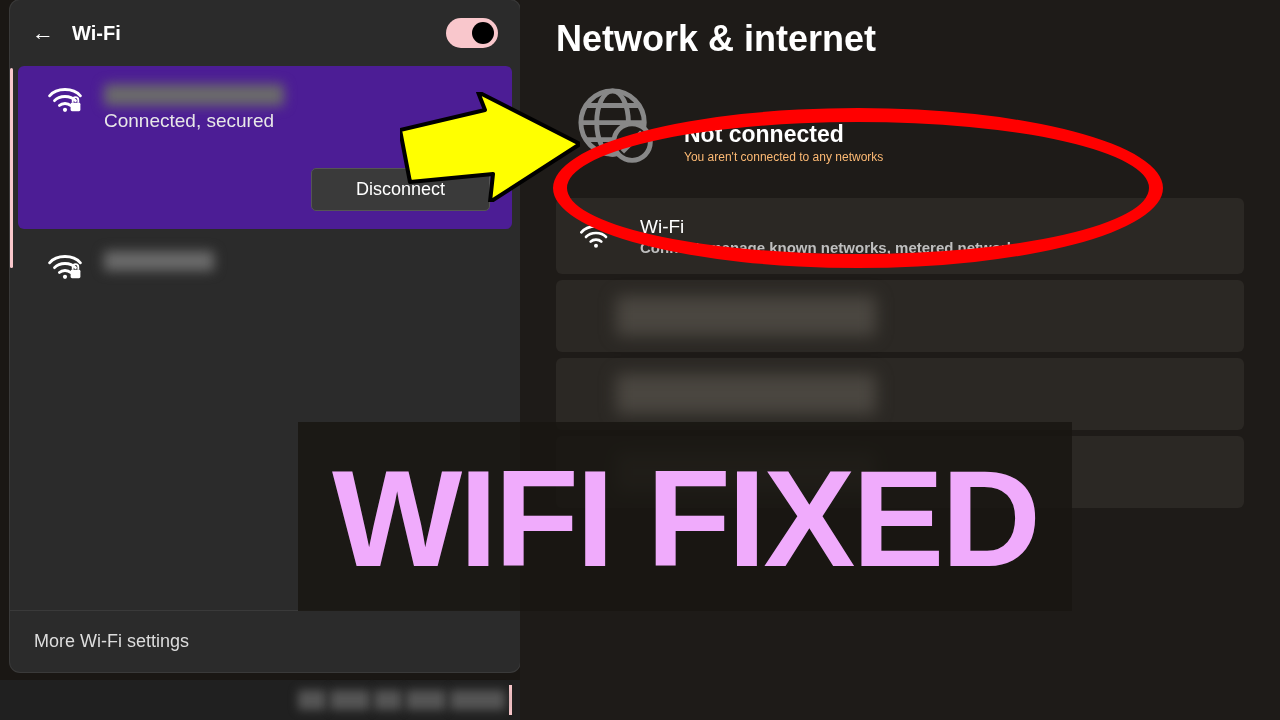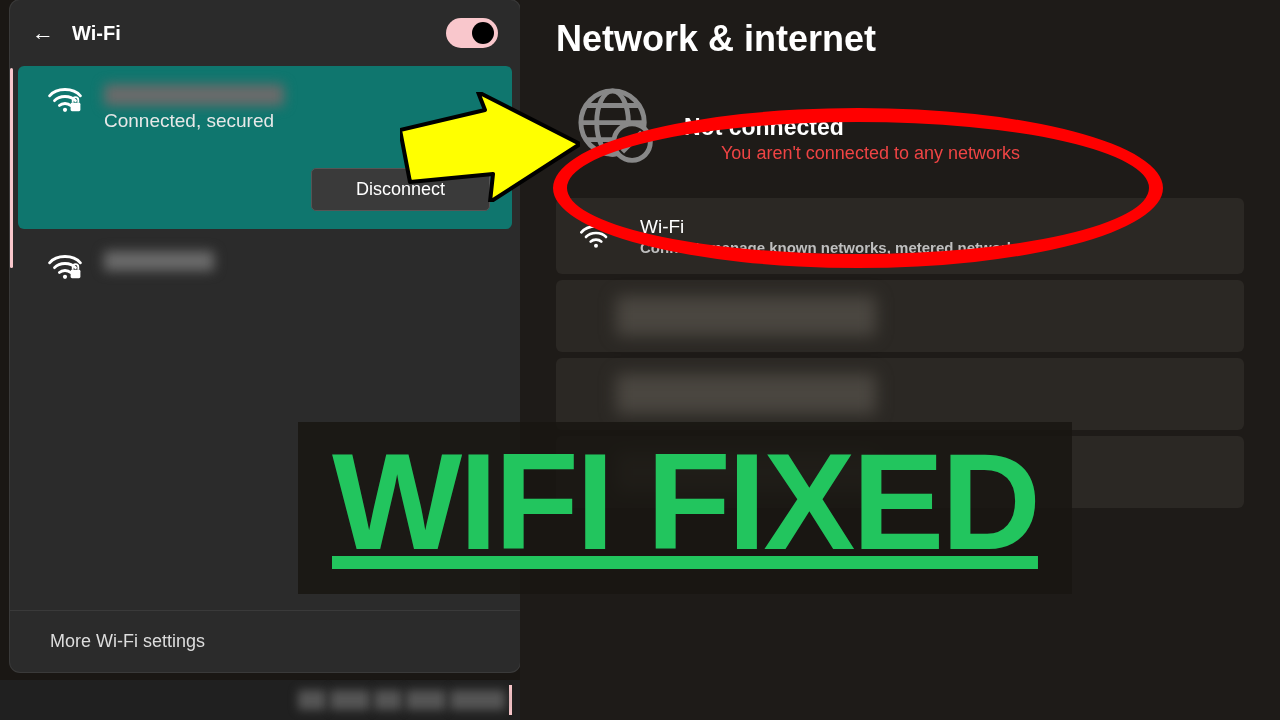--- a/index.html
+++ b/index.html
@@ -21,38 +21,38 @@
   .toggle::after {
     content: ""; position: absolute; width: 22px; height: 22px; background: #000;
     border-radius: 50%; top: 4px; right: 4px;
   }
   .pink-bar { position: absolute; left: 0; top: 68px; width: 3px; height: 200px; background: #f9c7cc; border-radius: 2px; }
 
   .net-item {
     display: flex; align-items: flex-start; gap: 22px; padding: 18px 22px 18px 30px;
     margin: 4px 8px; border-radius: 6px;
   }
-  .net-item.active { background: #0f766e; flex-wrap: wrap; }
+  .net-item.active { background: #4c1d95; flex-wrap: wrap; }
   .wifi-icon { width: 34px; height: 28px; flex-shrink: 0; margin-top: 2px; position: relative; }
   .wifi-icon svg { width: 100%; height: 100%; }
   .net-text { flex: 1; min-width: 0; }
   .net-name-blur {
     width: 180px; height: 22px; background: #6a6a6a;
     filter: blur(6px); border-radius: 3px; margin-bottom: 4px;
   }
   .net-name-blur.short { width: 110px; height: 20px; }
   .net-status { font-size: 19px; color: #e8e8e8; }
   .disconnect-row { width: 100%; display: flex; justify-content: flex-end; margin-top: 14px; }
   .disconnect-btn {
     background: #3a3a3a; border: 1px solid #555; color: #fff; font-size: 18px;
     padding: 10px 44px; border-radius: 5px; cursor: pointer;
   }
 
   .more-settings {
-    position: absolute; bottom: 0; left: 0; right: 0; padding: 20px 40px;
+    position: absolute; bottom: 0; left: 0; right: 0; padding: 20px 24px;
     font-size: 18px; color: #ddd; border-top: 1px solid #3a3a3a; cursor: pointer;
   }
 
   
   .taskbar {
     position: absolute; left: 0; bottom: 0; width: 520px; height: 40px;
     background: #202020; display: flex; align-items: center; justify-content: flex-end;
     gap: 4px; padding-right: 8px;
   }
   .task-blur { width: 40px; height: 20px; background: #555; filter: blur(5px); border-radius: 2px; }
@@ -63,21 +63,21 @@
   
   .settings {
     position: absolute; left: 520px; top: 0; right: 0; bottom: 0;
     background: #1e1b18; color: #fff; padding: 18px 36px 0;
   }
   .settings-title { font-size: 36px; font-weight: 600; margin-bottom: 26px; }
 
   .status-row { display: flex; align-items: flex-end; gap: 30px; margin-bottom: 34px; margin-left: 20px; }
   .globe-icon { width: 78px; height: 78px; flex-shrink: 0; }
   .status-text h3 { font-size: 23px; font-weight: 600; margin-bottom: 2px; }
-  .status-text p { font-size: 18px; color: #ef4444; margin-left: 37px; }
+  .status-text p { font-size: 12px; color: #fdba74; }
 
   .card {
     background: #2b2824; border-radius: 6px; padding: 18px 24px; margin-bottom: 6px;
     display: flex; align-items: center; gap: 28px; cursor: pointer;
   }
   .card-icon { width: 32px; height: 26px; flex-shrink: 0; }
   .card-text h4 { font-size: 19px; font-weight: 400; margin-bottom: 1px; }
   .card-text p { font-size: 15px; color: #bfbfbf; font-weight: bold; }
 
   .blur-card { height: 72px; position: relative; }
@@ -93,23 +93,23 @@
   }
 
   
   .arrow {
     position: absolute; left: 400px; top: 92px; width: 180px; height: 110px;
     pointer-events: none;
   }
 
   
   .headline {
-    position: absolute; left: 298px; top: 422px; padding: 10px 34px 24px;
-    background: rgba(25,22,18,0.86); color: #22c55e; font-size: 138px;
-    font-weight: 900; letter-spacing: -3px; line-height: 1; text-decoration: underline;
+    position: absolute; left: 298px; top: 422px; padding: 27px 34px 24px;
+    background: rgba(25,22,18,0.86); color: #f0abfc; font-size: 138px;
+    font-weight: 900; letter-spacing: -3px; line-height: 1;
   }
 </style>
 </head>
 <body>
 
 <div class="flyout">
   <div class="flyout-header">
     <span class="back-arrow">←</span>
     <span class="flyout-title">Wi-Fi</span>
     <div class="toggle"></div>

